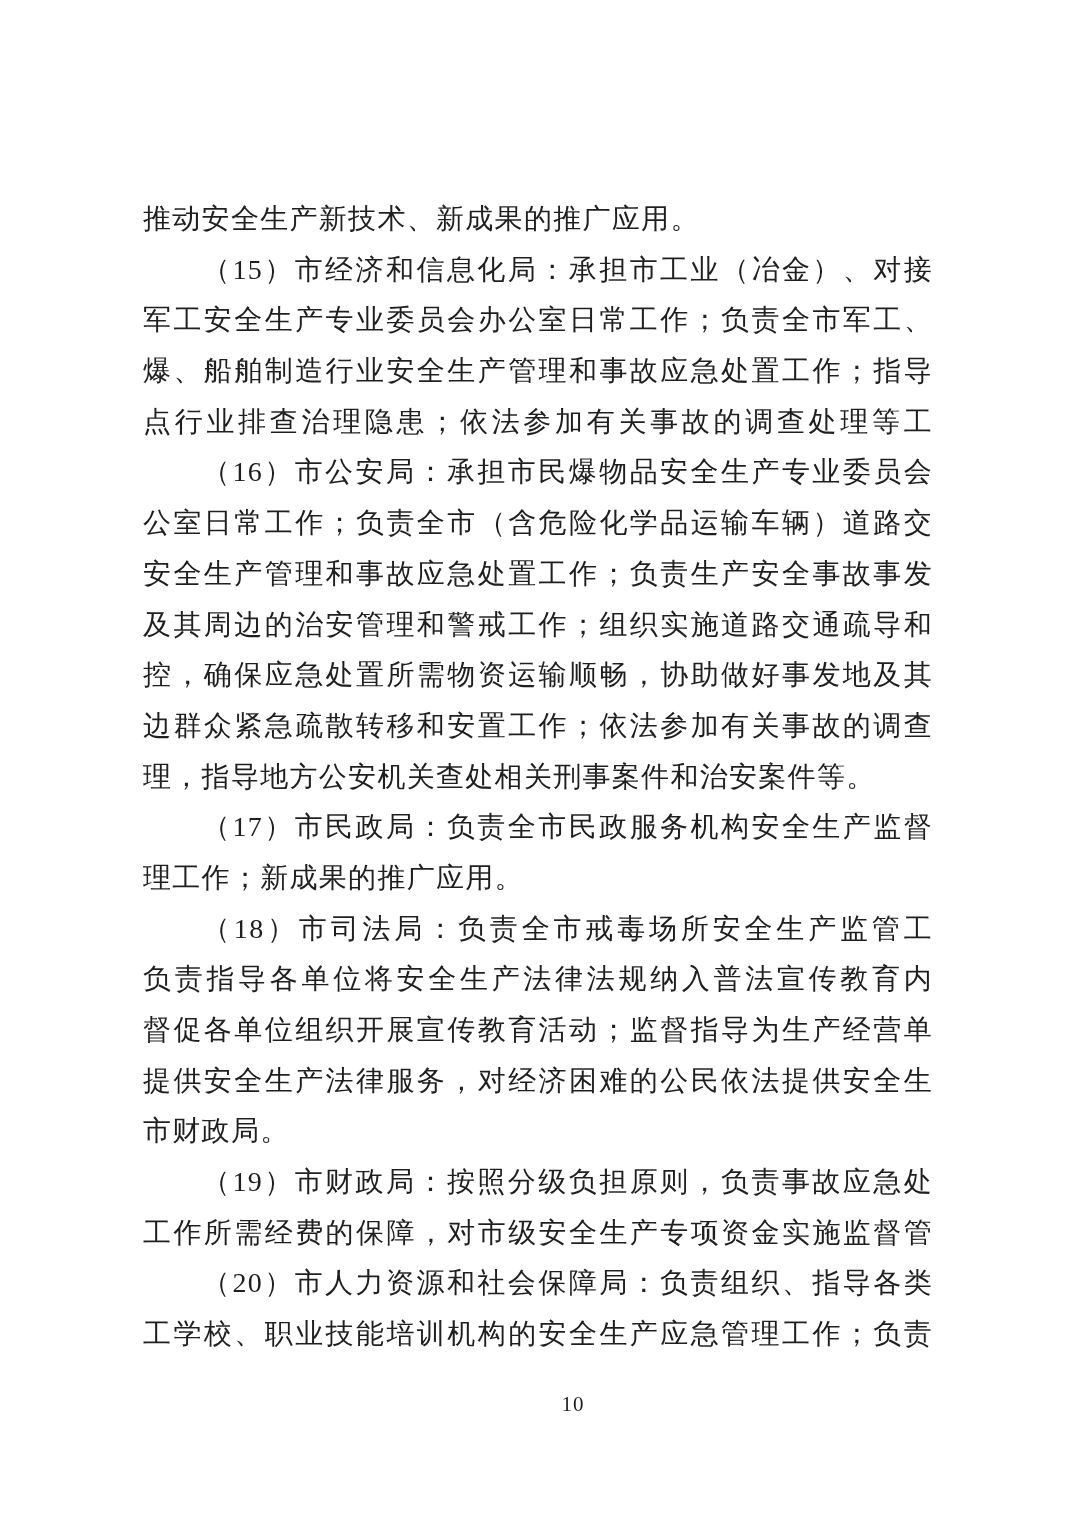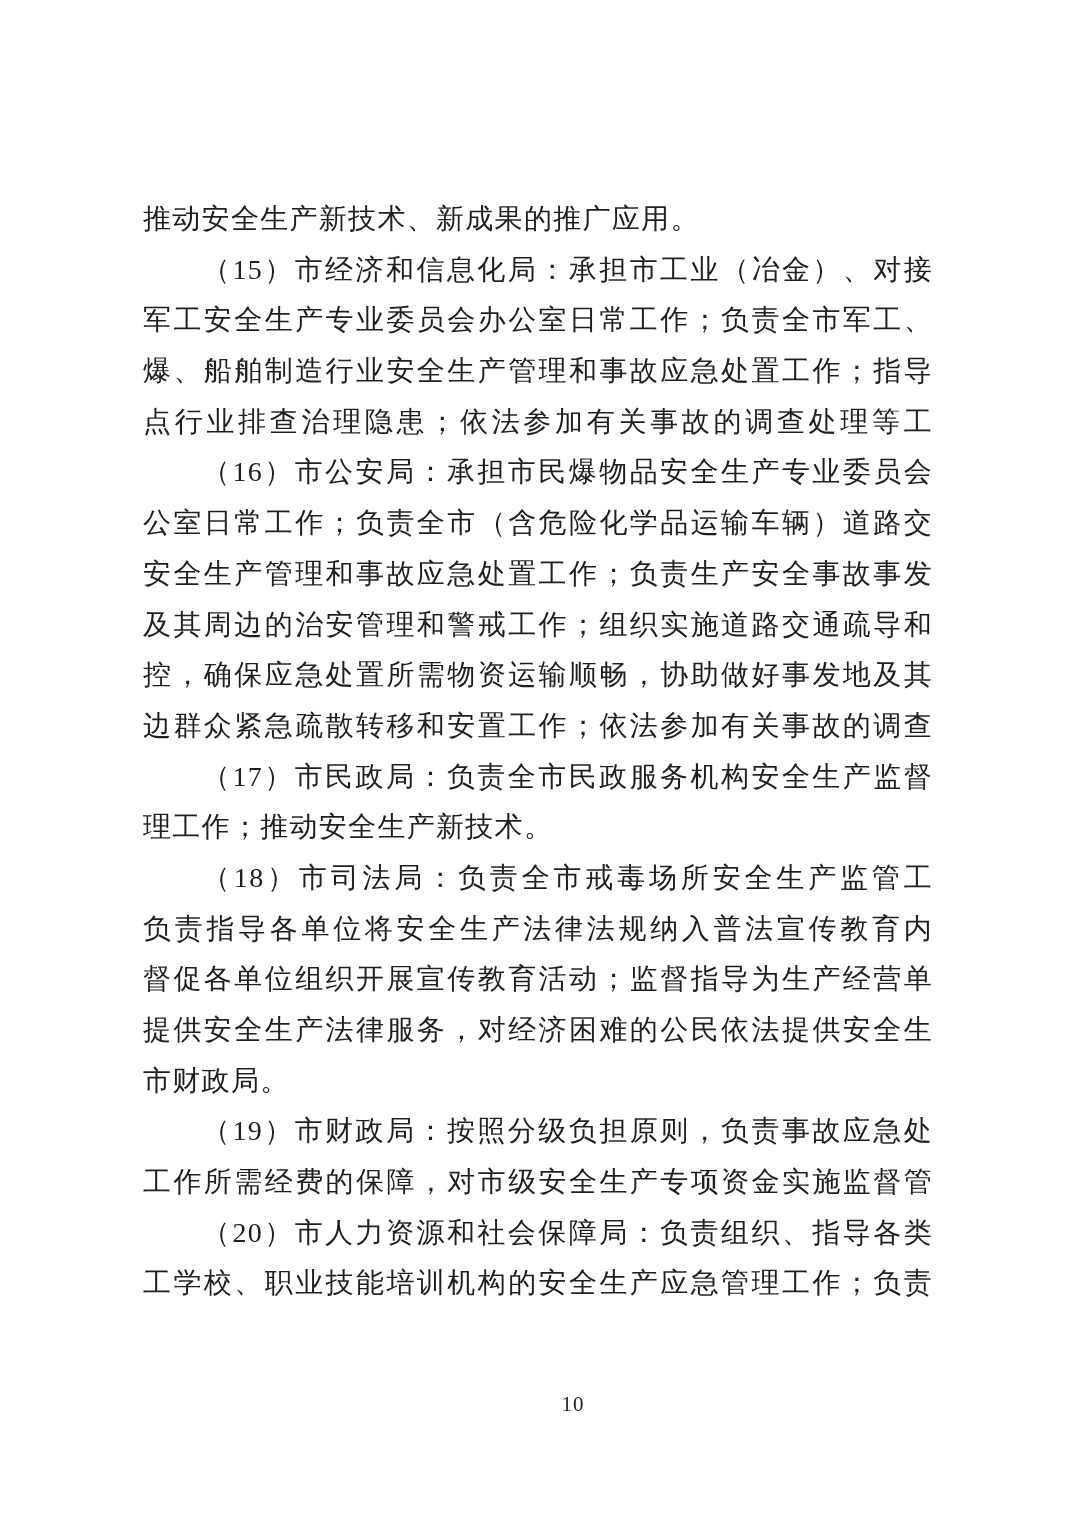--- a/index.html
+++ b/index.html
@@ -75,25 +75,26 @@
       <div class="line full">点行业排查治理隐患；依法参加有关事故的调查处理等工作。</div>
     </div>
 
     <div class="paragraph">
       <div class="line indent full">（16）市公安局：承担市民爆物品安全生产专业委员会办</div>
       <div class="line full">公室日常工作；负责全市（含危险化学品运输车辆）道路交通</div>
       <div class="line full">安全生产管理和事故应急处置工作；负责生产安全事故事发地</div>
       <div class="line full">及其周边的治安管理和警戒工作；组织实施道路交通疏导和管</div>
       <div class="line full">控，确保应急处置所需物资运输顺畅，协助做好事发地及其周</div>
       <div class="line full">边群众紧急疏散转移和安置工作；依法参加有关事故的调查处</div>
+      <div class="line">理，指导地方公安机关查处相关刑事案件和治安案件等。</div>
     </div>
 
     <div class="paragraph">
       <div class="line indent full">（17）市民政局：负责全市民政服务机构安全生产监督管</div>
-      <div class="line">理工作；推动安全生产新技术。</div>
+      <div class="line">理工作；新成果的推广应用。</div>
     </div>
 
     <div class="paragraph">
       <div class="line indent full">（18）市司法局：负责全市戒毒场所安全生产监管工作；</div>
       <div class="line full">负责指导各单位将安全生产法律法规纳入普法宣传教育内容，</div>
       <div class="line full">督促各单位组织开展宣传教育活动；监督指导为生产经营单位</div>
       <div class="line full">提供安全生产法律服务，对经济困难的公民依法提供安全生产</div>
       <div class="line">市财政局。</div>
     </div>
 

